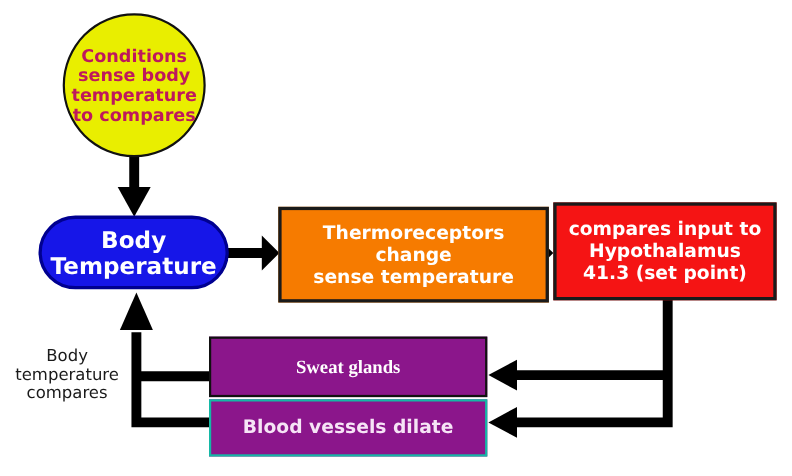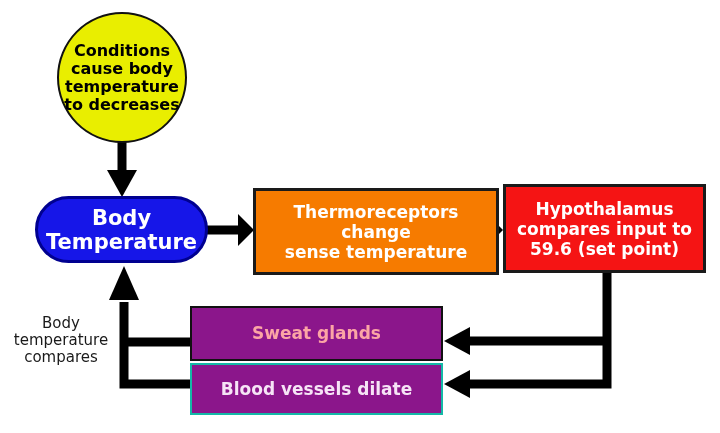--- a/index.html
+++ b/index.html
@@ -76,45 +76,45 @@
     <path d="M607 268 L607 384 L468 384" stroke-width="9"></path>
     <path d="M607 341 L468 341" stroke-width="9"></path>
     <polygon points="470,327 470,355 444,341"></polygon>
     <polygon points="470,370 470,398 444,384"></polygon>
 
     <path d="M192 384 L124 384 L124 302" stroke-width="9"></path>
     <path d="M192 342 L121 342" stroke-width="9"></path>
     <polygon points="109,300 139,300 124,266"></polygon>
   </svg>
 
-  <div class="node ellipse" style="background-color: rgb(233, 238, 0); color: #000000;">
+  <div class="node ellipse" style="background-color: rgb(233, 238, 0); color: #be185d;">
     <div class="tline">Conditions</div>
-    <div class="tline">cause body</div>
+    <div class="tline">sense body</div>
     <div class="tline">temperature</div>
-    <div class="tline">to decreases</div>
+    <div class="tline">to compares</div>
   </div>
 
   <div class="node pill" style="background-color: rgb(22, 22, 232); color: rgb(255, 255, 255); border-color: rgb(0, 0, 144);">
     <div class="tline">Body</div>
     <div class="tline">Temperature</div>
   </div>
 
   <div class="node box-thermo" style="background-color: rgb(246, 123, 0); color: rgb(255, 255, 255);">
     <div class="tline">Thermoreceptors</div>
     <div class="tline">change</div>
     <div class="tline">sense temperature</div>
   </div>
 
   <div class="node box-hypo" style="background-color: rgb(245, 20, 20); color: rgb(255, 255, 255);">
+    <div class="tline">compares input to</div>
     <div class="tline">Hypothalamus</div>
-    <div class="tline">compares input to</div>
-    <div class="tline">59.6 (set point)</div>
+    <div class="tline">41.3 (set point)</div>
   </div>
 
-  <div class="node box-sweat" style="background-color: rgb(139, 22, 139); color: #fca5a5;">
+  <div class="node box-sweat" style="background-color: rgb(139, 22, 139); color: #ffffff; font-family: Liberation Serif, serif;">
     <div class="tline">Sweat glands</div>
   </div>
 
   <div class="node box-blood" style="background-color: rgb(139, 22, 139); color: rgb(246, 228, 246);">
     <div class="tline">Blood vessels dilate</div>
   </div>
 
   <div class="feedback-label" style="color: rgb(26, 26, 26);">
     <div class="tline">Body</div>
     <div class="tline">temperature</div>

